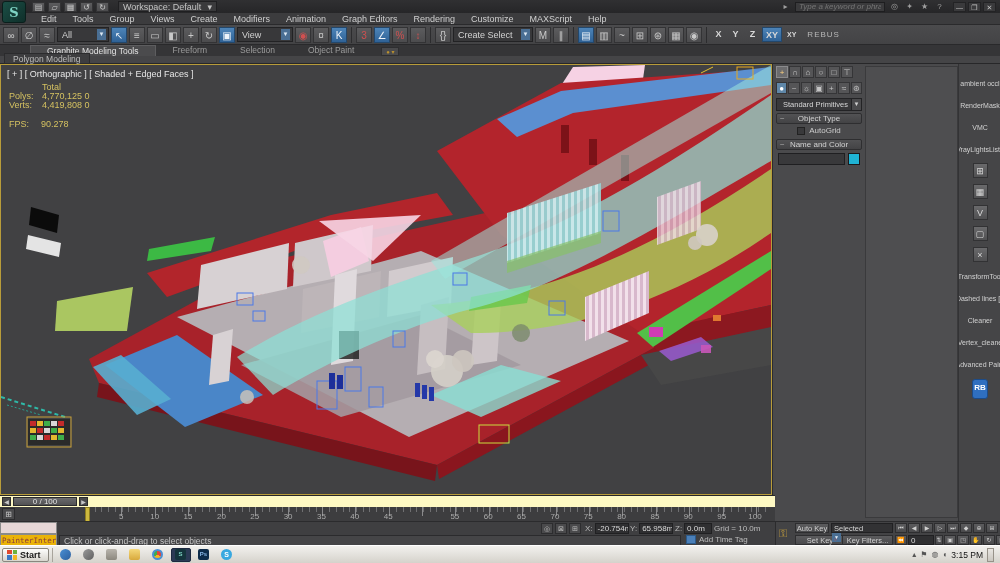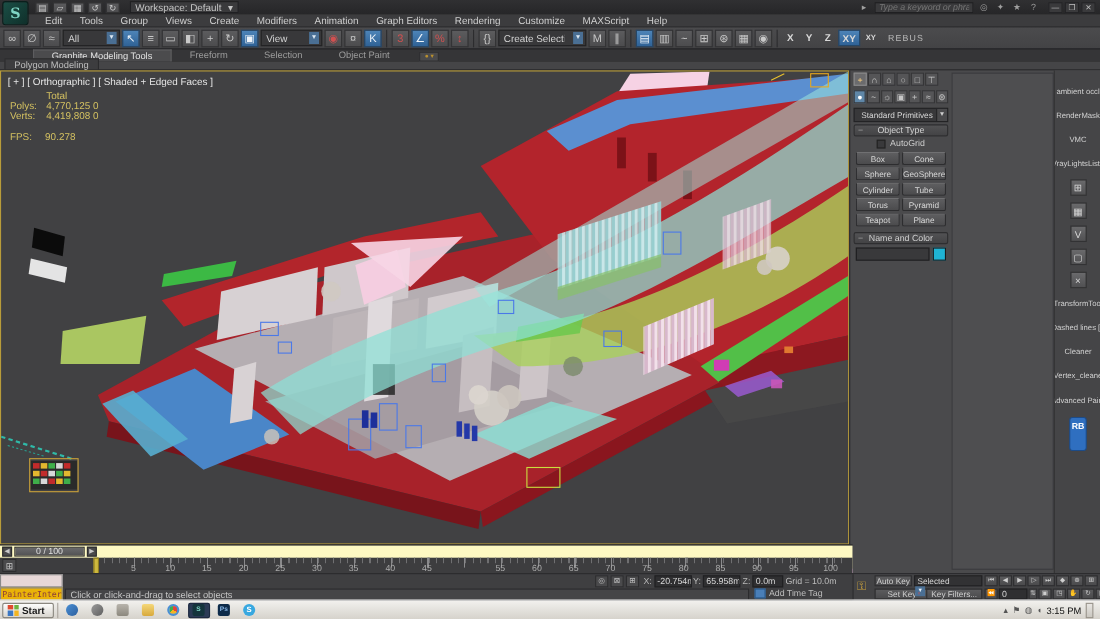--- a/index.html
+++ b/index.html
@@ -74,21 +74,21 @@
   .obj-btn { height:12px; background:linear-gradient(#5e5e60,#4b4b4d); border:1px solid #2d2d2f; border-top-color:#707072; border-radius:2px; color:#d8d8d8; font-size:7.5px; line-height:11px; text-align:center; white-space:nowrap; overflow:hidden; }
   .namecolor-row { display:flex; gap:3px; padding:3px 2px; align-items:center; }
   .nc-field { flex:1; height:12px; background:#39393b; border:1px solid #1f1f21; }
   .nc-swatch { width:12px; height:12px; border:1px solid #1a1a1c; }
   #cmd-dock { position:absolute; left:92px; top:2px; width:93px; height:452px; background:#4e4e50; border:1px solid #3a3a3c; }
 
   
   #scripts { position:absolute; left:185px; top:0; width:43px; height:457px; background:#454547; border-left:1px solid #333335; display:flex; flex-direction:column; align-items:center; padding-top:8px; gap:0; }
   .script-lbl { color:#d2d2d2; font-size:7px; height:22px; display:flex; align-items:center; justify-content:center; white-space:nowrap; overflow:hidden; width:43px; }
   .script-icon { width:15px; height:15px; margin:3px 0; background:linear-gradient(#6a6a6c,#505052); border:1px solid #323234; color:#d8d8d8; font-size:9px; line-height:14px; text-align:center; }
-  #rb-badge { width:16px; height:31px; margin-top:4px; background:#2f6fc0; border:1px solid #1c4b88; border-radius:3px; color:#fff; font-size:8px; font-weight:bold; line-height:15px; text-align:center; }
+  #rb-badge { width:16px; height:20px; margin-top:4px; background:#2f6fc0; border:1px solid #1c4b88; border-radius:3px; color:#fff; font-size:8px; font-weight:bold; line-height:15px; text-align:center; }
 
   
   #timeline { left:0; top:495px; width:775px; height:26px; background:#39393b; border-top:1px solid #272729; }
   #tslider-row { position:absolute; left:0; top:0; width:775px; height:25px; background:#fef9c3; border-bottom:4px solid #f0abfc; }
   .ts-arrow { position:absolute; top:1px; width:9px; height:9px; background:#4a4a4c; border:1px solid #2c2c2e; color:#c8c8c8; font-size:6px; line-height:8px; text-align:center; }
   #ts-handle { position:absolute; left:13px; top:1px; width:64px; height:9px; background:linear-gradient(#6a6a6c,#525254); border:1px solid #2c2c2e; color:#e0e0e0; font-size:8px; line-height:8px; text-align:center; }
   #ruler { position:absolute; left:0; top:11px; width:775px; height:15px; background:#3d3d3f; }
   #ruler .minor { position:absolute; left:88px; right:6px; top:0; height:5px;
     background:repeating-linear-gradient(to right,#6f6f71 0 1px,transparent 1px 6.7px); }
   #ruler .major { position:absolute; left:88px; right:6px; top:0; height:9px;
@@ -446,32 +446,20 @@
       <span class="arrow">▼</span>
     </div>
     <div class="rollout">
       <div class="rollout-hd">
         <span class="minus">−</span>
         <span>Object Type</span>
       </div>
       <div class="autogrid">
         <span class="chk"></span>
         <span>AutoGrid</span>
-      </div>
-      <div class="obj-grid">
-        <div class="obj-btn">Box</div>
-        <div class="obj-btn">Cone</div>
-        <div class="obj-btn">Sphere</div>
-        <div class="obj-btn">GeoSphere</div>
-        <div class="obj-btn">Cylinder</div>
-        <div class="obj-btn">Tube</div>
-        <div class="obj-btn">Torus</div>
-        <div class="obj-btn">Pyramid</div>
-        <div class="obj-btn">Teapot</div>
-        <div class="obj-btn">Plane</div>
       </div>
     </div>
     <div class="rollout">
       <div class="rollout-hd">
         <span class="minus">−</span>
         <span>Name and Color</span>
       </div>
       <div class="namecolor-row">
         <span class="nc-field"></span>
         <span class="nc-swatch" id="nc-swatch" style="background: rgb(31, 179, 212);"></span>

